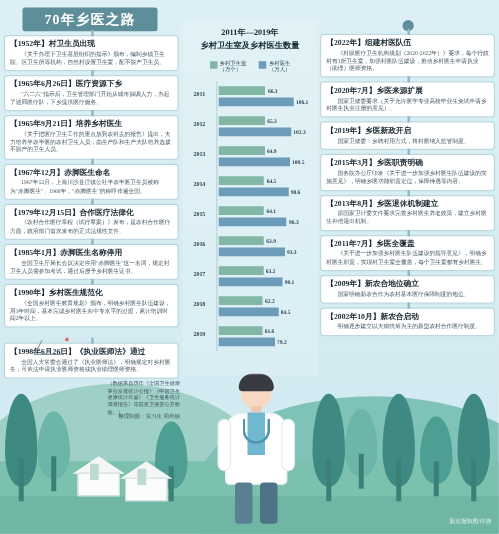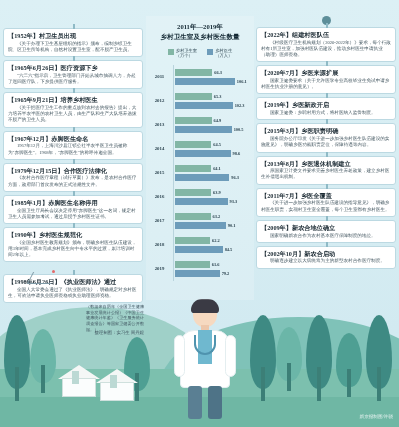--- a/index.html
+++ b/index.html
@@ -341,20 +341,21 @@
       <span class="doc-neck"></span>
     <span class="doc-coat"></span>
       <span class="doc-inner"></span>
       <span class="doc-steth"></span>
     <span class="doc-arm-l"></span>
       <span class="doc-arm-r"></span>
     <span class="doc-leg-l"></span>
       <span class="doc-leg-r"></span>
   </div>
 
+  <div class="title-badge">70年乡医之路</div>
 
   <div class="tl-col tl-left">
 
     <div class="tl-item">
       <span class="tl-connector"></span>
       <div class="tl-card">
         <div class="tl-head"><span>【1952年】</span><span>村卫生员出现</span></div>
         <div class="tl-body">《关于办理下卫生基层组织的指示》颁布，编制乡镇卫生院、区卫生所等机构，自然村设置卫生室，配不脱产卫生员。</div>
       </div>
     </div>

